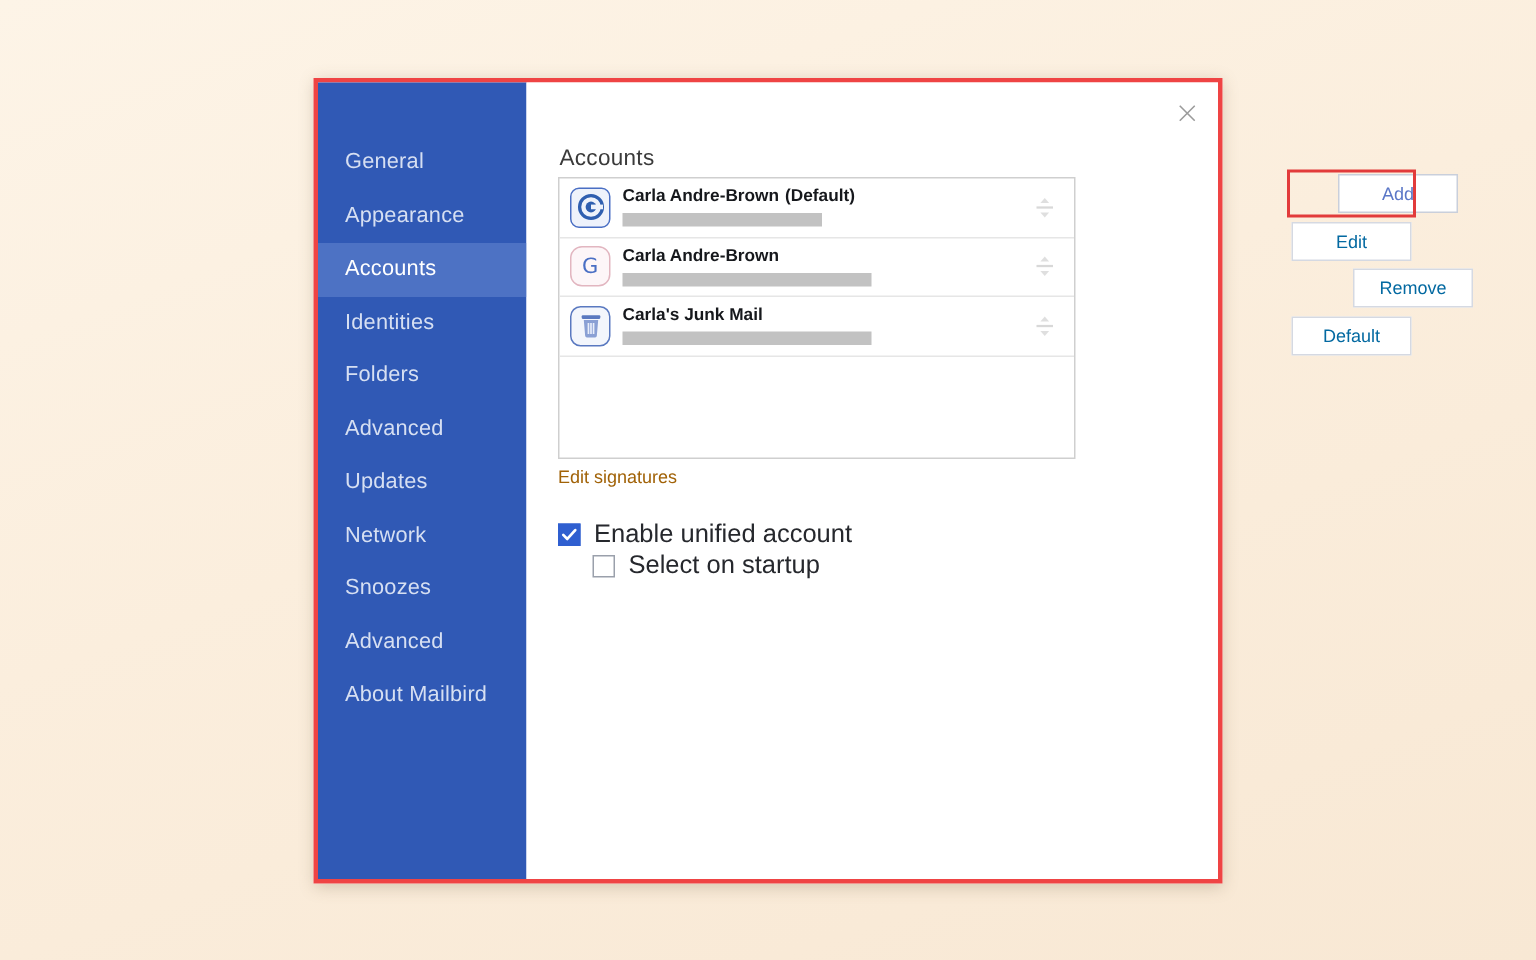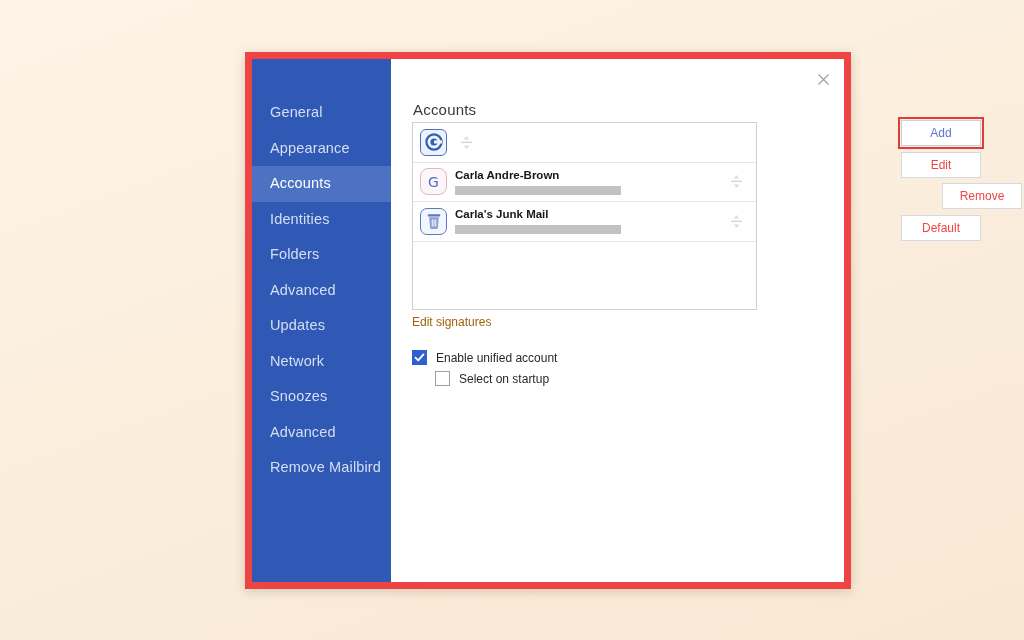--- a/index.html
+++ b/index.html
@@ -23,24 +23,23 @@
 
   
   #dialog {
     position: absolute;
     left: 209px;
     top: 52px;
     width: 606px;
     height: 537px;
     background: #ffffff;
     box-shadow: 0 2px 10px rgba(120, 100, 70, 0.28);
-    border: 7px solid #ef4444;
-    box-sizing: border-box;
-    display: flex;
-    margin-left: 36px;
+    border: 3px solid #ef4444;
+    box-sizing: border-box;
+    display: flex;
   }
 
   
   #sidebar {
     width: 139px;
     background: #3059b5;
     flex: 0 0 139px;
     padding-top: 36px;
     box-sizing: border-box;
   }
@@ -186,21 +185,21 @@
     width: 82px;
   }
   .side-btn {
     width: 80px;
     height: 26px;
     line-height: 24px;
     text-align: center;
     font-size: 12px;
     border: 1px solid #d5d9e2;
     background: #ffffff;
-    color: #ef4444;
+    color: #0369a1;
     box-sizing: border-box;
     margin-bottom: 5.5px;
     cursor: default;
   }
   .side-btn.enabled {
     color: #5b77c7;
     border-color: #c9cfdb;
     cursor: pointer;
   }
   #add-highlight {
@@ -244,21 +243,21 @@
     display: flex;
     align-items: center;
     justify-content: center;
     cursor: pointer;
   }
   .chk-box.checked {
     background: #2f5fd0;
     border-color: #2f5fd0;
   }
   .chk-label {
-    font-size: 12px;
+    font-size: 17px;
     color: #26282d;
     white-space: nowrap;
   }
 </style>
 </head>
 <body>
 
 <div id="page-bg"></div>
 
 <div id="dialog">
@@ -267,21 +266,21 @@
       <div class="nav-item"><span>General</span></div>
       <div class="nav-item"><span>Appearance</span></div>
       <div class="nav-item selected"><span>Accounts</span></div>
       <div class="nav-item"><span>Identities</span></div>
       <div class="nav-item"><span>Folders</span></div>
       <div class="nav-item"><span>Advanced</span></div>
       <div class="nav-item"><span>Updates</span></div>
       <div class="nav-item"><span>Network</span></div>
       <div class="nav-item"><span>Snoozes</span></div>
       <div class="nav-item"><span>Advanced</span></div>
-      <div class="nav-item"><span>Remove Mailbird</span></div>
+      <div class="nav-item"><span>About Mailbird</span></div>
     </div>
 
   <div id="content">
 
     <div id="close-btn">
       <svg width="11" height="11" viewBox="0 0 11 11" aria-hidden="true">
         <line x1="0.5" y1="0.5" x2="10.5" y2="10.5" stroke="#9b9b9b" stroke-width="1.1"></line>
         <line x1="10.5" y1="0.5" x2="0.5" y2="10.5" stroke="#9b9b9b" stroke-width="1.1"></line>
       </svg>
     </div>
@@ -291,20 +290,24 @@
     <div id="accounts-box">
         <div class="acct-row">
           <div class="acct-icon">
             <div class="ic-outlook">
               <svg width="18" height="18" viewBox="0 0 18 18">
                 <circle cx="9" cy="9" r="7.6" fill="none" stroke="#2f5fb0" stroke-width="2.2"></circle>
                 <circle cx="9" cy="9" r="3.6" fill="#2f5fb0"></circle>
                 <rect x="9" y="7.4" width="8" height="3.1" fill="#eef2fb"></rect>
               </svg>
             </div>
+          </div>
+          <div class="acct-text">
+            <div class="acct-name"><span>Carla Andre-Brown</span><span class="default-tag">(Default)</span></div>
+            <div class="redacted" style="width: 133px;"></div>
           </div>
           <div class="drag-handle">
             <svg width="13" height="15" viewBox="0 0 13 15">
               <polygon points="6.5,1 9.4,4.4 3.6,4.4" fill="#b9b9b9"></polygon>
               <rect x="1" y="6.6" width="11" height="1.5" fill="#a9a9a9"></rect>
               <polygon points="6.5,14 9.4,10.6 3.6,10.6" fill="#b9b9b9"></polygon>
             </svg>
           </div>
         </div>
         <div class="acct-row">
@@ -343,21 +346,21 @@
             <svg width="13" height="15" viewBox="0 0 13 15">
               <polygon points="6.5,1 9.4,4.4 3.6,4.4" fill="#b9b9b9"></polygon>
               <rect x="1" y="6.6" width="11" height="1.5" fill="#a9a9a9"></rect>
               <polygon points="6.5,14 9.4,10.6 3.6,10.6" fill="#b9b9b9"></polygon>
             </svg>
           </div>
         </div>
       </div>
 
     <div id="btn-col">
-        <div style="position: relative;">
+        <div style="position: relative; padding-left: 31px;">
           <div class="side-btn enabled"><span>Add</span></div>
           <div id="add-highlight"></div>
         </div>
         <div style="position: relative;">
           <div class="side-btn"><span>Edit</span></div>
         </div>
         <div style="position: relative; padding-left: 41px;">
           <div class="side-btn"><span>Remove</span></div>
         </div>
         <div style="position: relative;">

